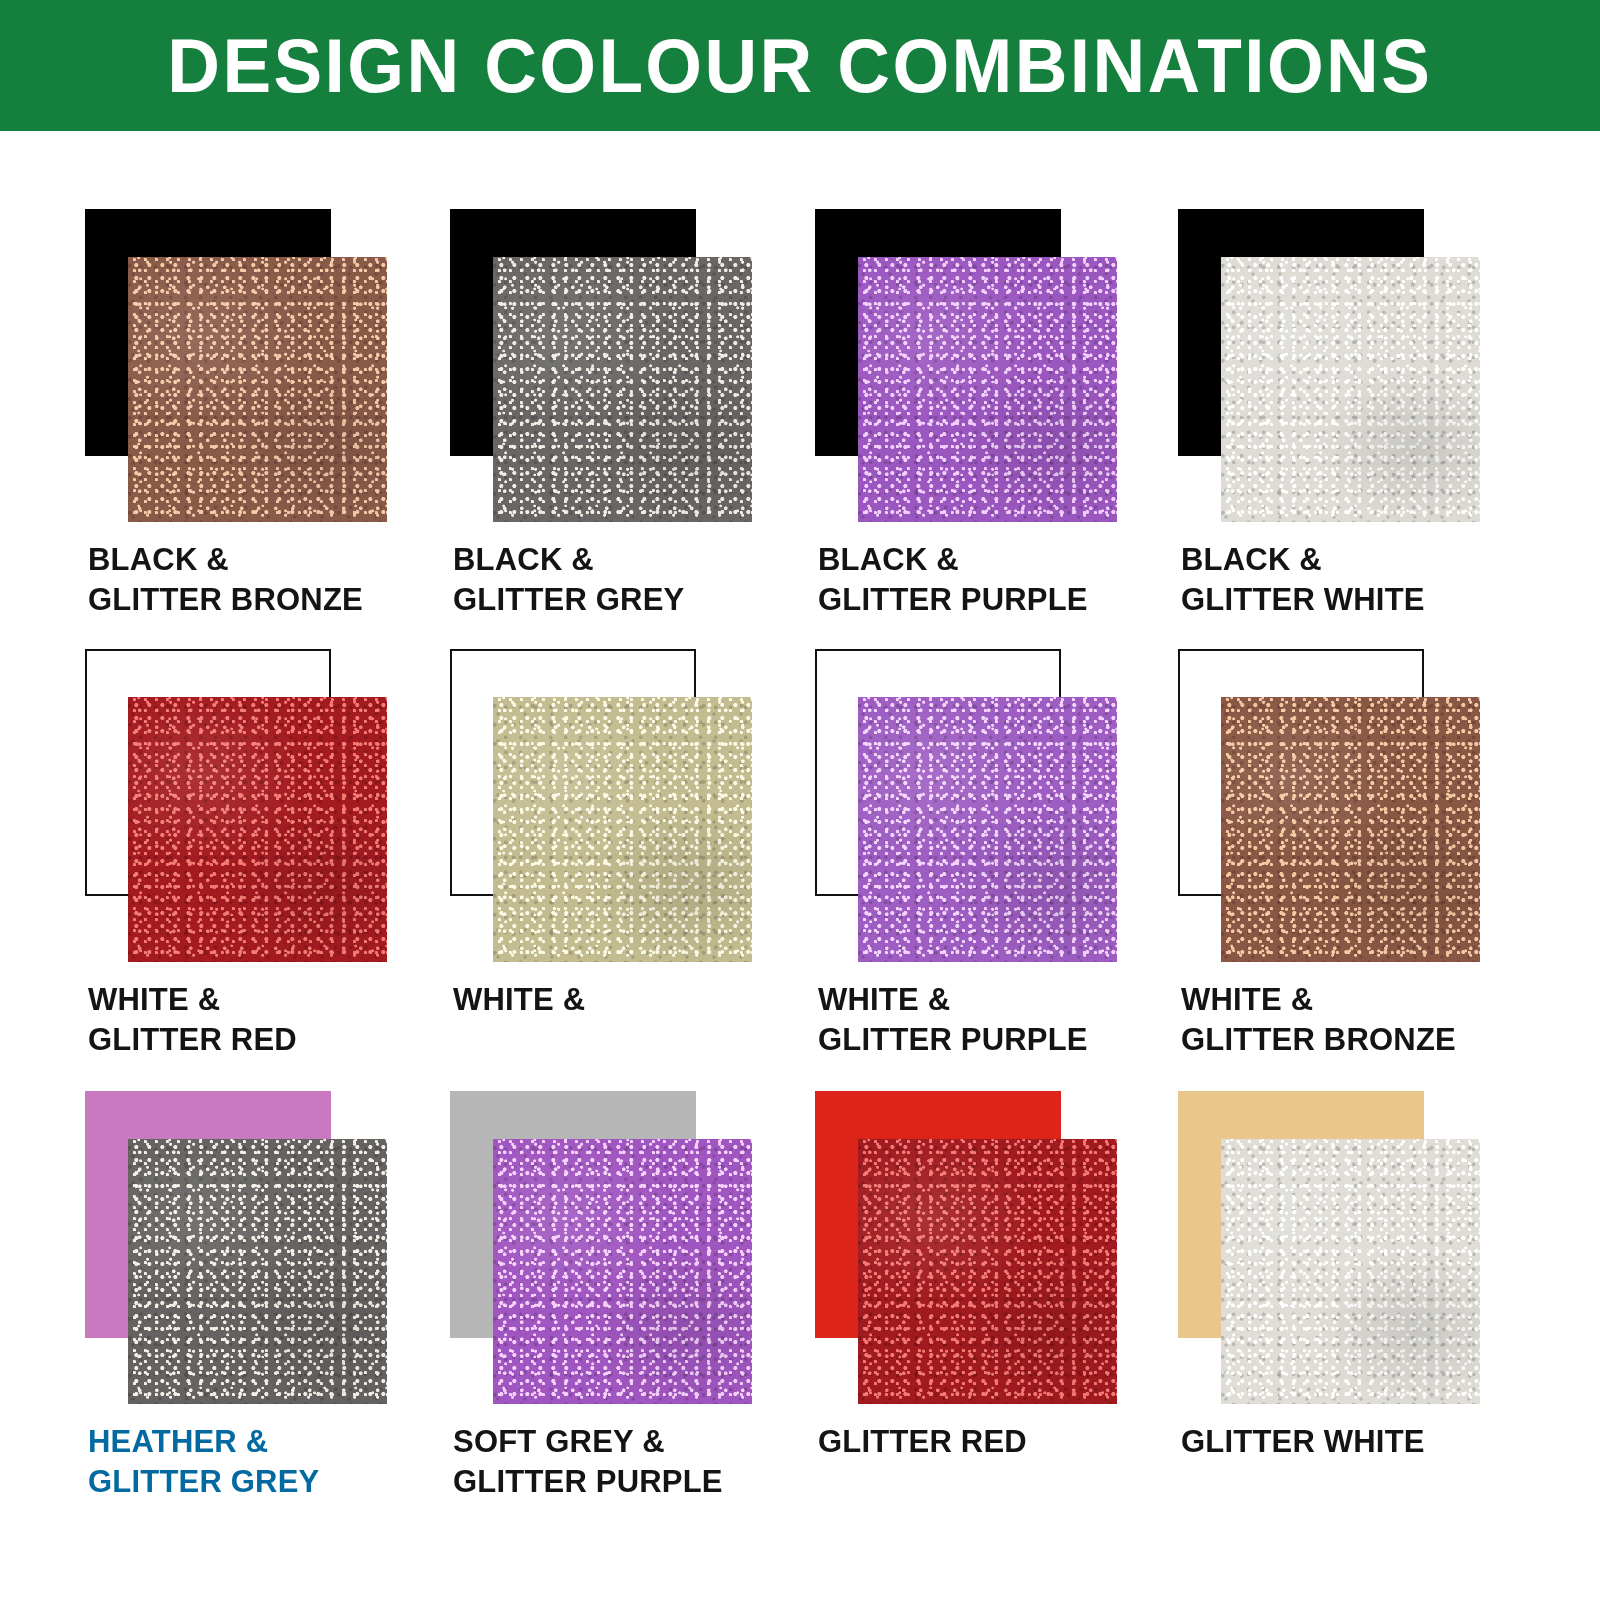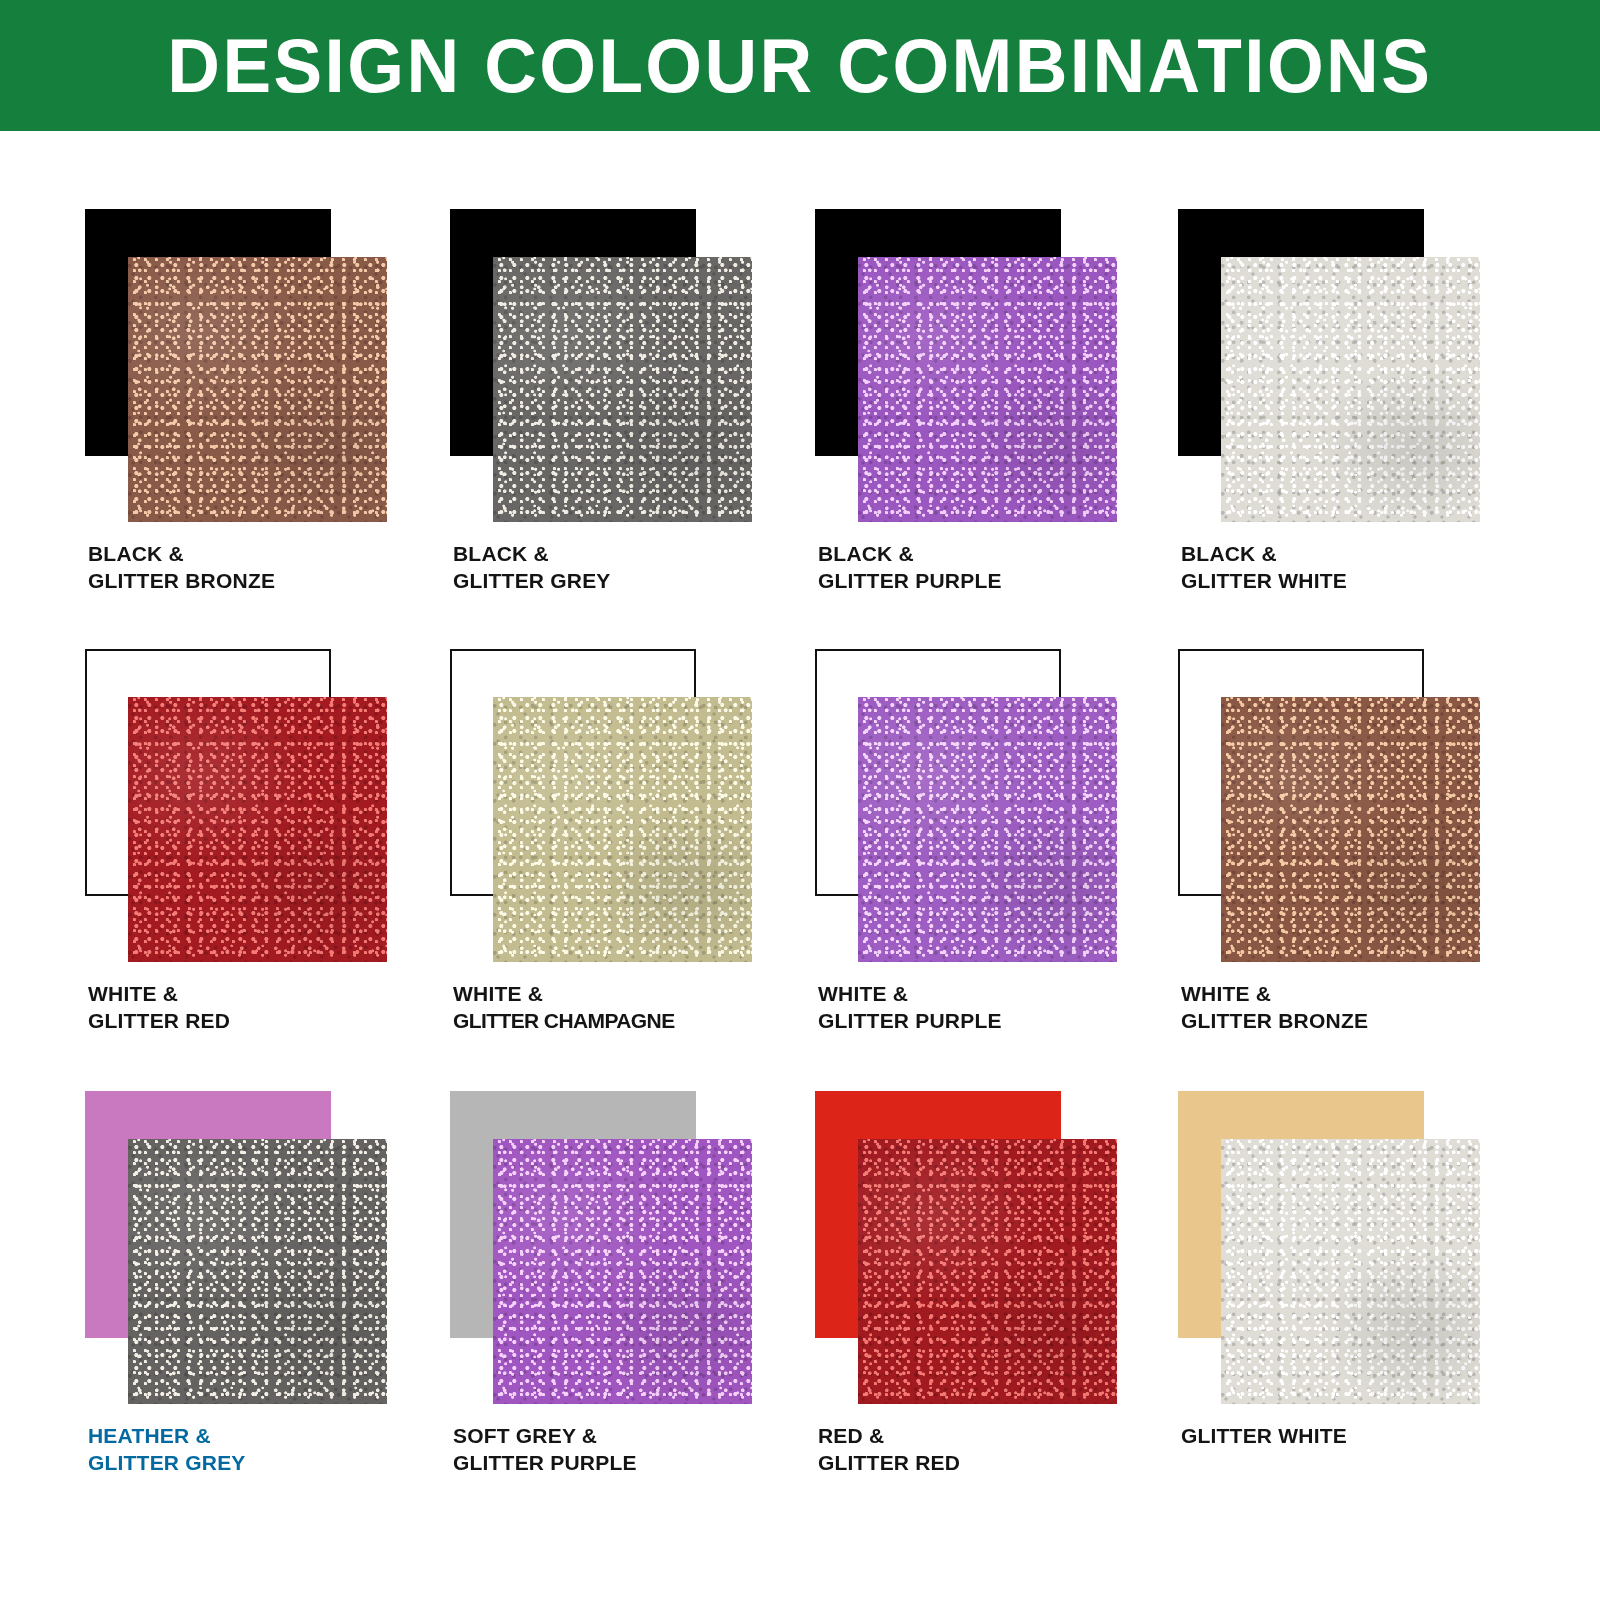--- a/index.html
+++ b/index.html
@@ -124,21 +124,21 @@
       radial-gradient(ellipse 60% 50% at 75% 72%, rgba(0,0,0,0.10) 0%, rgba(0,0,0,0) 62%);
   }
 
   
   .swatch-label {
     position: absolute;
     left: 3px;
     top: 331px;
     width: 380px;
     color: #141414;
-    font-size: 21px;
+    font-size: 31px;
     font-weight: bold;
     line-height: 1.30;
     letter-spacing: 0.2px;
     font-family: "Liberation Sans", "DejaVu Sans", sans-serif;
   }
   .swatch-label .label-line {
     display: block;
     white-space: nowrap;
   }
   .swatch-label .line-champagne { letter-spacing: -0.6px; }
@@ -240,21 +240,20 @@
         <div class="square-back outlined" style="background: rgb(255, 255, 255); border-color: rgb(17, 17, 17);"></div>
         <div class="square-front">
           <div class="glitter-base" style="background: rgb(195, 188, 144);"></div>
           <div class="glitter-specks dark" style="background-image: radial-gradient(circle at 35% 62%, rgba(0, 0, 0, 0.55) 0px, rgba(0, 0, 0, 0.55) 1.6px, rgba(0, 0, 0, 0) 2.3px), radial-gradient(circle at 74% 26%, rgba(0, 0, 0, 0.55) 0px, rgba(0, 0, 0, 0.55) 1.3px, rgba(0, 0, 0, 0) 2px), radial-gradient(circle at 18% 49%, rgba(0, 0, 0, 0.55) 0px, rgba(0, 0, 0, 0.55) 1.5px, rgba(0, 0, 0, 0) 2.2px);"></div>
           <div class="glitter-specks" style="background-image: radial-gradient(circle at 22% 31%, rgb(244, 239, 201) 0px, rgb(244, 239, 201) 1.5px, rgba(0, 0, 0, 0) 2.2px), radial-gradient(circle at 68% 14%, rgb(244, 239, 201) 0px, rgb(244, 239, 201) 1.2px, rgba(0, 0, 0, 0) 1.9px), radial-gradient(circle at 41% 77%, rgb(244, 239, 201) 0px, rgb(244, 239, 201) 1.7px, rgba(0, 0, 0, 0) 2.4px), radial-gradient(circle at 85% 58%, rgb(244, 239, 201) 0px, rgb(244, 239, 201) 1.1px, rgba(0, 0, 0, 0) 1.8px), radial-gradient(circle at 12% 88%, rgb(244, 239, 201) 0px, rgb(244, 239, 201) 1.4px, rgba(0, 0, 0, 0) 2.1px), radial-gradient(circle at 57% 45%, rgb(244, 239, 201) 0px, rgb(244, 239, 201) 1px, rgba(0, 0, 0, 0) 1.7px);"></div>
           <div class="glitter-shade"></div>
         </div>
       </div>
       <div class="swatch-label" style="color: rgb(20, 20, 20);">
         <span class="label-line">WHITE &amp;</span>
-        <span class="label-line line-champagne">GLITTER CHAMPAGNE</span>
       </div>
     </div>
 
     <div class="swatch-cell col-2">
       <div class="square-stack">
         <div class="square-back outlined" style="background: rgb(255, 255, 255); border-color: rgb(17, 17, 17);"></div>
         <div class="square-front">
           <div class="glitter-base" style="background: rgb(157, 93, 194);"></div>
           <div class="glitter-specks dark" style="background-image: radial-gradient(circle at 35% 62%, rgba(0, 0, 0, 0.55) 0px, rgba(0, 0, 0, 0.55) 1.6px, rgba(0, 0, 0, 0) 2.3px), radial-gradient(circle at 74% 26%, rgba(0, 0, 0, 0.55) 0px, rgba(0, 0, 0, 0.55) 1.3px, rgba(0, 0, 0, 0) 2px), radial-gradient(circle at 18% 49%, rgba(0, 0, 0, 0.55) 0px, rgba(0, 0, 0, 0.55) 1.5px, rgba(0, 0, 0, 0) 2.2px);"></div>
           <div class="glitter-specks" style="background-image: radial-gradient(circle at 22% 31%, rgb(226, 188, 238) 0px, rgb(226, 188, 238) 1.5px, rgba(0, 0, 0, 0) 2.2px), radial-gradient(circle at 68% 14%, rgb(226, 188, 238) 0px, rgb(226, 188, 238) 1.2px, rgba(0, 0, 0, 0) 1.9px), radial-gradient(circle at 41% 77%, rgb(226, 188, 238) 0px, rgb(226, 188, 238) 1.7px, rgba(0, 0, 0, 0) 2.4px), radial-gradient(circle at 85% 58%, rgb(226, 188, 238) 0px, rgb(226, 188, 238) 1.1px, rgba(0, 0, 0, 0) 1.8px), radial-gradient(circle at 12% 88%, rgb(226, 188, 238) 0px, rgb(226, 188, 238) 1.4px, rgba(0, 0, 0, 0) 2.1px), radial-gradient(circle at 57% 45%, rgb(226, 188, 238) 0px, rgb(226, 188, 238) 1px, rgba(0, 0, 0, 0) 1.7px);"></div>
@@ -321,21 +320,20 @@
       <div class="square-stack">
         <div class="square-back" style="background: rgb(220, 36, 24);"></div>
         <div class="square-front">
           <div class="glitter-base" style="background: rgb(161, 26, 32);"></div>
           <div class="glitter-specks dark" style="background-image: radial-gradient(circle at 35% 62%, rgba(0, 0, 0, 0.55) 0px, rgba(0, 0, 0, 0.55) 1.6px, rgba(0, 0, 0, 0) 2.3px), radial-gradient(circle at 74% 26%, rgba(0, 0, 0, 0.55) 0px, rgba(0, 0, 0, 0.55) 1.3px, rgba(0, 0, 0, 0) 2px), radial-gradient(circle at 18% 49%, rgba(0, 0, 0, 0.55) 0px, rgba(0, 0, 0, 0.55) 1.5px, rgba(0, 0, 0, 0) 2.2px);"></div>
           <div class="glitter-specks" style="background-image: radial-gradient(circle at 22% 31%, rgb(222, 106, 96) 0px, rgb(222, 106, 96) 1.5px, rgba(0, 0, 0, 0) 2.2px), radial-gradient(circle at 68% 14%, rgb(222, 106, 96) 0px, rgb(222, 106, 96) 1.2px, rgba(0, 0, 0, 0) 1.9px), radial-gradient(circle at 41% 77%, rgb(222, 106, 96) 0px, rgb(222, 106, 96) 1.7px, rgba(0, 0, 0, 0) 2.4px), radial-gradient(circle at 85% 58%, rgb(222, 106, 96) 0px, rgb(222, 106, 96) 1.1px, rgba(0, 0, 0, 0) 1.8px), radial-gradient(circle at 12% 88%, rgb(222, 106, 96) 0px, rgb(222, 106, 96) 1.4px, rgba(0, 0, 0, 0) 2.1px), radial-gradient(circle at 57% 45%, rgb(222, 106, 96) 0px, rgb(222, 106, 96) 1px, rgba(0, 0, 0, 0) 1.7px);"></div>
           <div class="glitter-shade"></div>
         </div>
       </div>
       <div class="swatch-label" style="color: rgb(20, 20, 20);">
-        <span class="label-line">RED &amp;</span>
         <span class="label-line">GLITTER RED</span>
       </div>
     </div>
 
     <div class="swatch-cell col-3">
       <div class="square-stack">
         <div class="square-back" style="background: rgb(232, 198, 140);"></div>
         <div class="square-front">
           <div class="glitter-base" style="background: rgb(223, 221, 214);"></div>
           <div class="glitter-specks dark" style="background-image: radial-gradient(circle at 35% 62%, rgba(0, 0, 0, 0.55) 0px, rgba(0, 0, 0, 0.55) 1.6px, rgba(0, 0, 0, 0) 2.3px), radial-gradient(circle at 74% 26%, rgba(0, 0, 0, 0.55) 0px, rgba(0, 0, 0, 0.55) 1.3px, rgba(0, 0, 0, 0) 2px), radial-gradient(circle at 18% 49%, rgba(0, 0, 0, 0.55) 0px, rgba(0, 0, 0, 0.55) 1.5px, rgba(0, 0, 0, 0) 2.2px);"></div>

